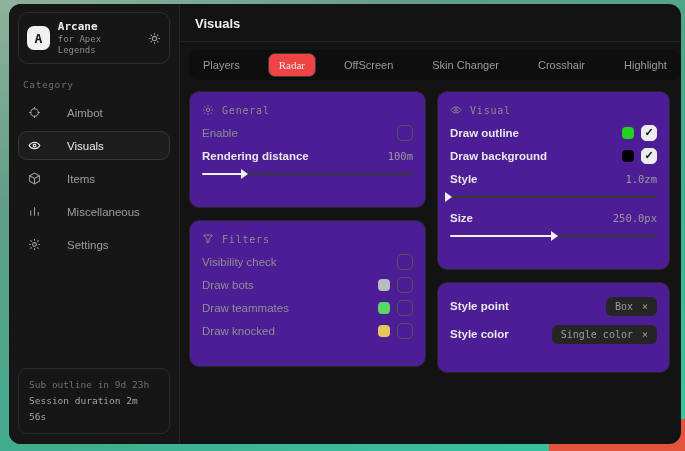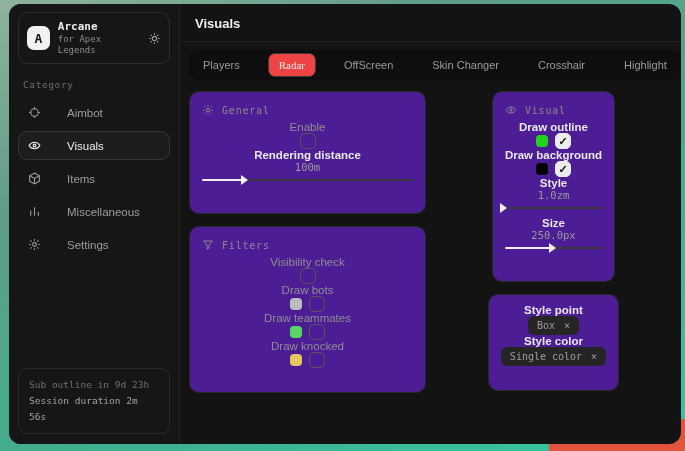--- a/index.html
+++ b/index.html
@@ -41,27 +41,27 @@
   .main-header{padding:12px 15px 10px;border-bottom:1px solid #222222;}
   .page-title{font-size:13px;font-weight:700;color:#f0f0f0;}
   .tabs-row{padding:8px 9px 2px;}
   .tabs{display:inline-flex;background:#0e0e0e;border-radius:9px;padding:3px;gap:17px;}
   .tab{padding:5px 10px;font-size:11px;color:#9b9b9b;border-radius:7px;border:1px solid transparent;cursor:pointer;white-space:nowrap;}
   .tab.active{background:#ef4444;color:#ebebeb;border-color:#3a3a3a;font-family:Liberation Serif, serif;}
 
   .content{padding:9px 9px;display:flex;gap:11px;align-items:flex-start;}
   .col{display:flex;flex-direction:column;gap:12px;}
   .col1{width:237px;}
-  .col2{width:233px;align-items:center;}
+  .col2{width:233px;}
   .panel{border:1px solid #282828;background:#4c1d95;border-radius:10px;
     padding:9px 12px 24px;box-sizing:border-box;}
   .panel-header{display:flex;gap:8px;align-items:center;color:#8b8b8b;
     font-family:"DejaVu Sans Mono",monospace;font-size:10px;letter-spacing:0.8px;margin:3px 0 5px;}
   .panel-header .icn{display:flex;color:#8b8b8b;}
-  .row{display:flex;align-items:center;justify-content:space-between;min-height:23px;flex-direction:column;}
+  .row{display:flex;align-items:center;justify-content:space-between;min-height:23px;}
   .row-label{font-size:11.5px;color:#8f8f8f;}
   .row-label.bright{color:#e8e8e8;font-weight:700;}
   .row-value{font-family:"DejaVu Sans Mono",monospace;font-size:10.5px;color:#9a9a9a;}
   .controls{display:flex;gap:7px;align-items:center;}
   .swatch{width:12px;height:12px;border-radius:4px;}
   .checkbox{width:16px;height:16px;border:1.5px solid #565656;border-radius:5px;
     box-sizing:border-box;display:flex;align-items:center;justify-content:center;cursor:pointer;}
   .checkbox .check{display:none;color:#141414;font-size:11px;font-weight:700;line-height:1;}
   .checkbox.checked{background:#ececec;border-color:#ececec;}
   .checkbox.checked .check{display:block;}

